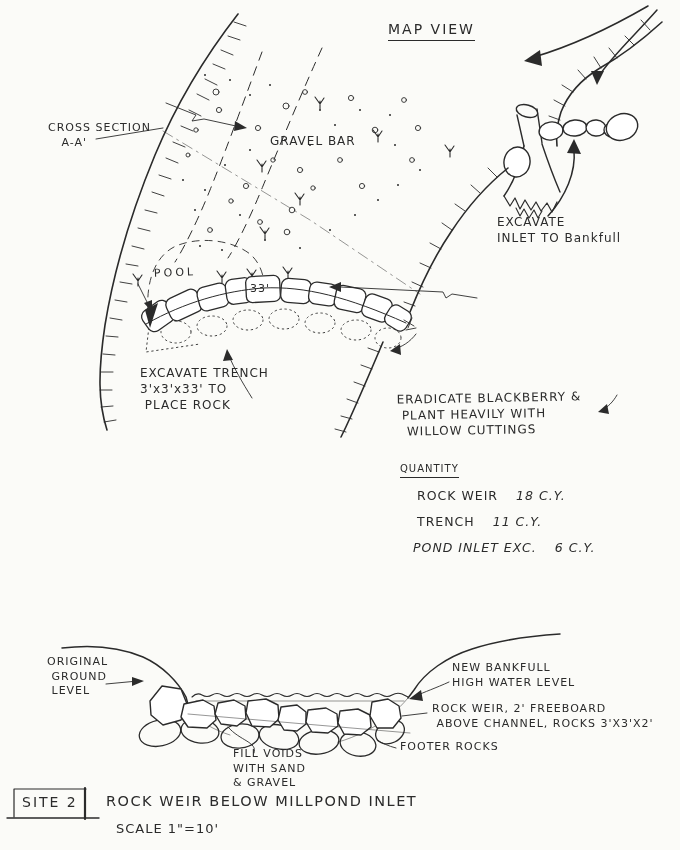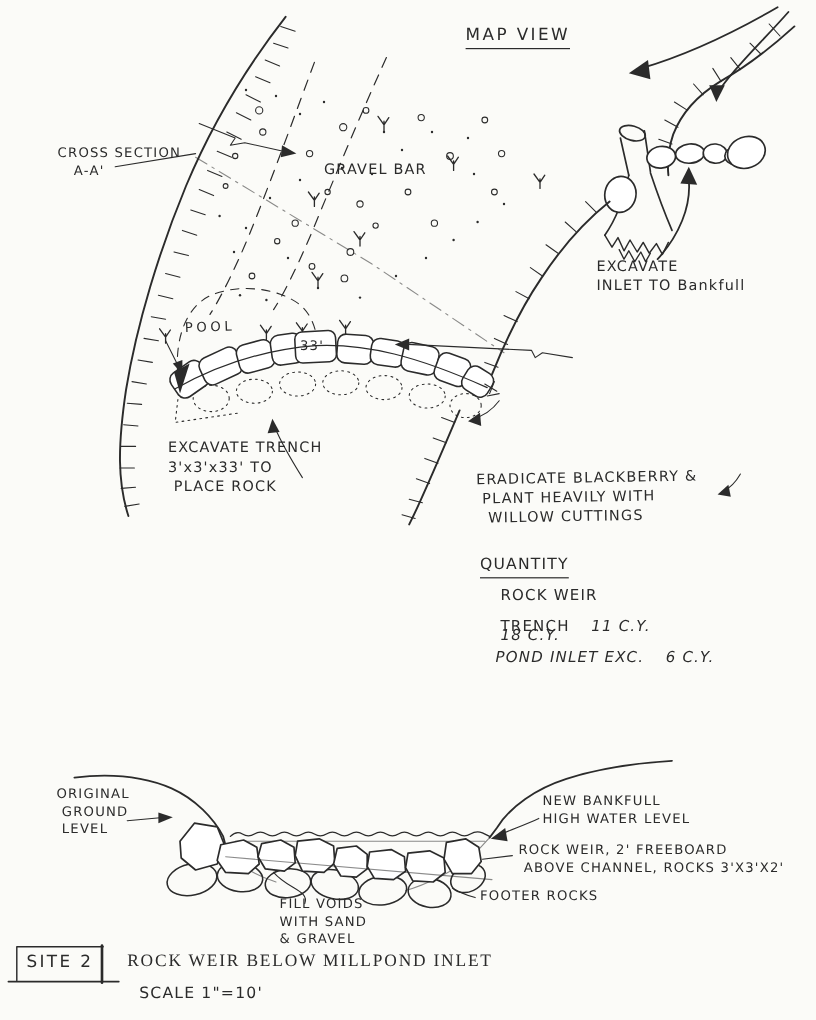--- a/index.html
+++ b/index.html
@@ -266,22 +266,22 @@
 <div class="lbl sm" style="left:250px;top:282px;">33'</div>
 <div class="lbl" style="left:140px;top:366px;">EXCAVATE TRENCH
 3'x3'x33' TO
  PLACE ROCK</div>
 <div class="lbl" style="left:497px;top:215px;">EXCAVATE
 INLET TO Bankfull</div>
 <div class="lbl tilt1" style="left:397px;top:391px;">ERADICATE BLACKBERRY &amp;
  PLANT HEAVILY WITH
   WILLOW CUTTINGS</div>
 
-<div class="lbl" style="left:400px;top:462px;font-size:13px;"><span class="u">QUANTITY</span></div>
-<div class="qrow" style="left:417px;top:488px;flex-direction:column;">
+<div class="lbl" style="left:400px;top:462px;font-size:10px;"><span class="u">QUANTITY</span></div>
+<div class="qrow" style="left:417px;top:488px;">
   <span>ROCK WEIR</span>
   <span class="val">18 C.Y.</span>
 </div>
 <div class="qrow" style="left:417px;top:514px;justify-content:space-between;">
   <span>TRENCH</span>
   <span class="val">11 C.Y.</span>
 </div>
 <div class="qrow" style="left:413px;top:540px;font-style:italic;">
   <span>POND INLET EXC.</span>
   <span class="val">6 C.Y.</span>
@@ -293,16 +293,16 @@
  GROUND
  LEVEL</div>
 <div class="lbl sm" style="left:432px;top:702px;">ROCK WEIR, 2' FREEBOARD
  ABOVE CHANNEL, ROCKS 3'X3'X2'</div>
 <div class="lbl sm" style="left:400px;top:740px;">FOOTER ROCKS</div>
 <div class="lbl sm" style="left:233px;top:747px;">FILL VOIDS
 WITH SAND
 &amp; GRAVEL</div>
 
 <div class="lbl big" style="left:22px;top:793px;">SITE 2</div>
-<div class="lbl" style="left:106px;top:792px;font-size:14.5px;letter-spacing:1.5px;font-family:Liberation Serif, serif;">ROCK WEIR BELOW MILLPOND INLET</div>
+<div class="lbl" style="left:106px;top:792px;font-size:14.5px;letter-spacing:1.5px;">ROCK WEIR BELOW MILLPOND INLET</div>
 <div class="lbl" style="left:116px;top:820px;font-size:13px;">SCALE 1"=10'</div>
 
 </div>
 
 </body></html>

